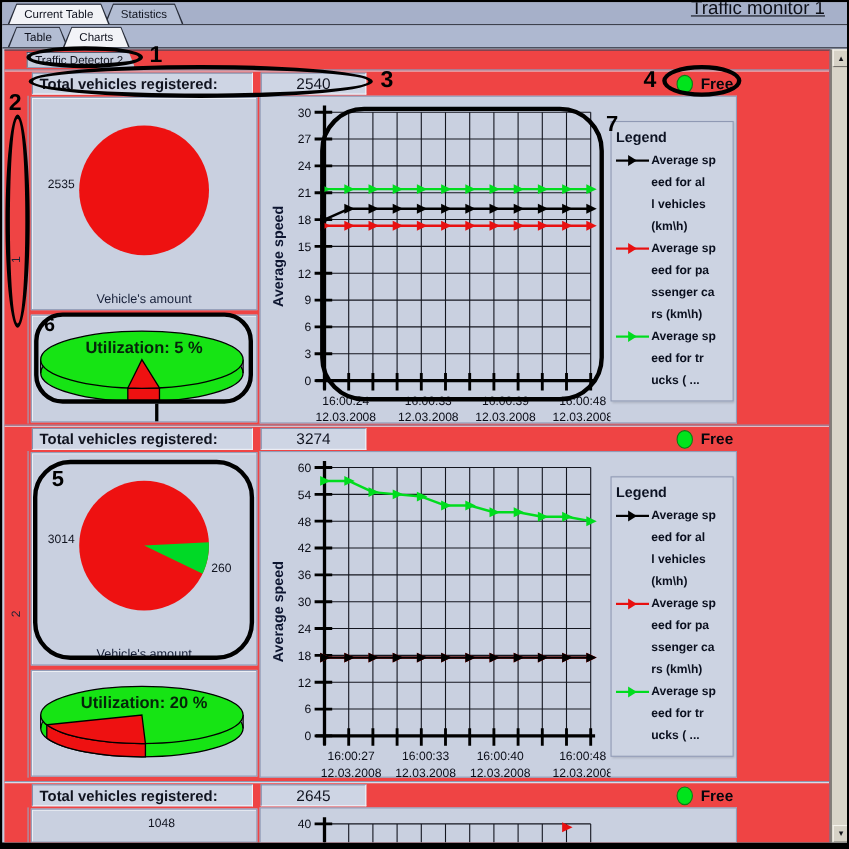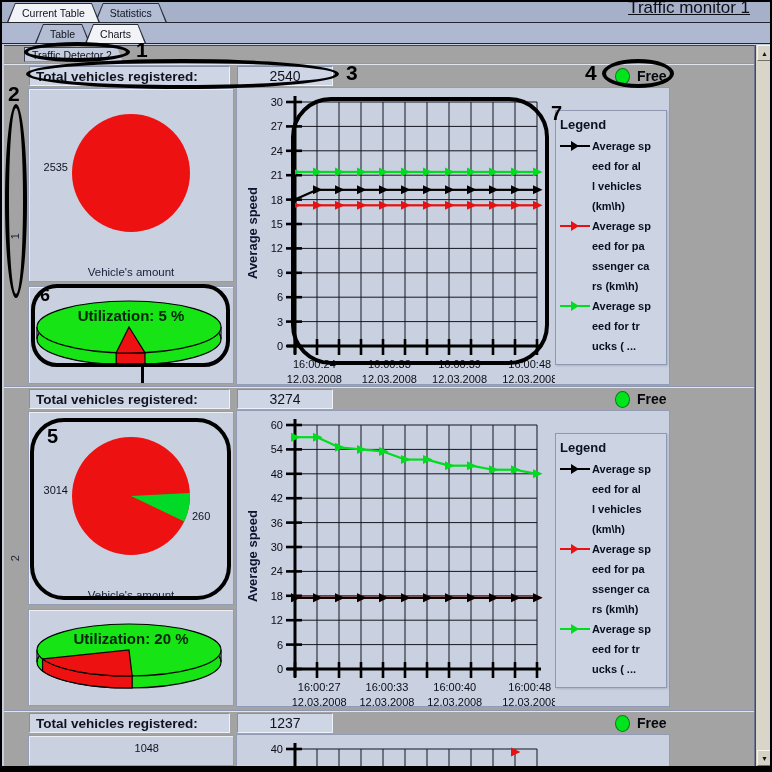--- a/index.html
+++ b/index.html
@@ -4,37 +4,37 @@
 <style>
   html,body{margin:0;padding:0;background:#888;}
   *{box-sizing:border-box;}
   .window{position:relative;width:772px;height:772px;background:#c6cdde;
     border:2px solid #000;border-bottom:6px solid #000;overflow:hidden;
     font-family:"Liberation Sans",sans-serif;color:#10131f;}
   
   .strip{position:absolute;left:0;right:0;display:flex;align-items:flex-end;
     border-bottom:1px solid #23262f;}
   .strip1{top:0;height:21px;background:#a6b0c9;}
-  .strip2{top:21px;height:21px;background:#aeb8d0;padding-left:28px;}
+  .strip2{top:21px;height:21px;background:#aeb8d0;}
   .tab{position:relative;height:19px;display:flex;align-items:center;justify-content:center;
     padding:0 15px;font-size:10.5px;white-space:nowrap;
     clip-path:polygon(8px 0,calc(100% - 8px) 0,100% 100%,0 100%);
     background:#262b38;margin-left:-5px;cursor:default;}
   .tab:first-child{margin-left:5px;}
   .tab::before{content:"";position:absolute;inset:1px 0 0 0;
     clip-path:polygon(8.5px 0,calc(100% - 8.5px) 0,calc(100% - 1.5px) 100%,1.5px 100%);
     background:var(--bg,#b3bdd3);}
   .tab.active{z-index:2;}
   .tab.active::before{--bg:#f2f3f7;}
   .tab>span{position:relative;z-index:1;}
   .win-label{margin-left:auto;margin-bottom:4px;padding-right:20px;
     font-size:17px;font-weight:normal;text-decoration:underline;color:#0d0f18;}
   
   .main{position:absolute;left:2px;top:43px;width:751px;height:721px;
-    background:#a3a3a3;border-top:1px solid #3c4356;border-right:1px solid #6d7890;overflow:hidden;}
+    background:#ef4444;border-top:1px solid #3c4356;border-right:1px solid #6d7890;overflow:hidden;}
   .detector-tab{position:absolute;left:20px;top:1px;height:15px;padding:0 10px 0 7px;
     font-size:10.5px;display:flex;align-items:center;background:#c6cdde;
     border:1px solid #3c4356;border-bottom-color:#8b96b0;
     clip-path:polygon(0 0,calc(100% - 6px) 0,100% 100%,0 100%);}
   
   .section{position:absolute;left:0;right:0;border-top:1px solid #8d97b2;box-shadow:0 1px 0 #dfe4ef inset;}
   .hdr-box{position:absolute;top:2px;height:20px;background:#ced5e4;
     border:1px solid;border-color:#848fab #eef1f8 #eef1f8 #848fab;
     display:flex;align-items:center;}
   .hdr-label{left:25px;width:201px;padding-left:6px;font-size:13.5px;font-weight:bold;}
@@ -537,21 +537,21 @@
                   <div>Average sp</div>
                   <div>eed for tr</div>
                   <div>ucks ( ...</div>
                 </div>
               </div>
             </div>
           </div>
         </div>
         <div class="section" style="top: 664px; height: 58px; overflow: hidden;">
           <div class="hdr-box hdr-label">Total vehicles registered:</div>
-          <div class="hdr-box hdr-value">1237</div>
+          <div class="hdr-box hdr-value">2645</div>
           <div class="status">
             <div class="status-dot" style="background: rgb(0, 228, 28);"></div>
             <div class="status-text">Free</div>
           </div>
           <div class="gutter">
             <span></span>
           </div>
           <div class="left-col">
             <div class="panel amount-panel" style="top: 1px; bottom: 1px; height: auto;">
               <svg width="204" height="172" style="position: absolute; left: 0px; top: 0px;">

